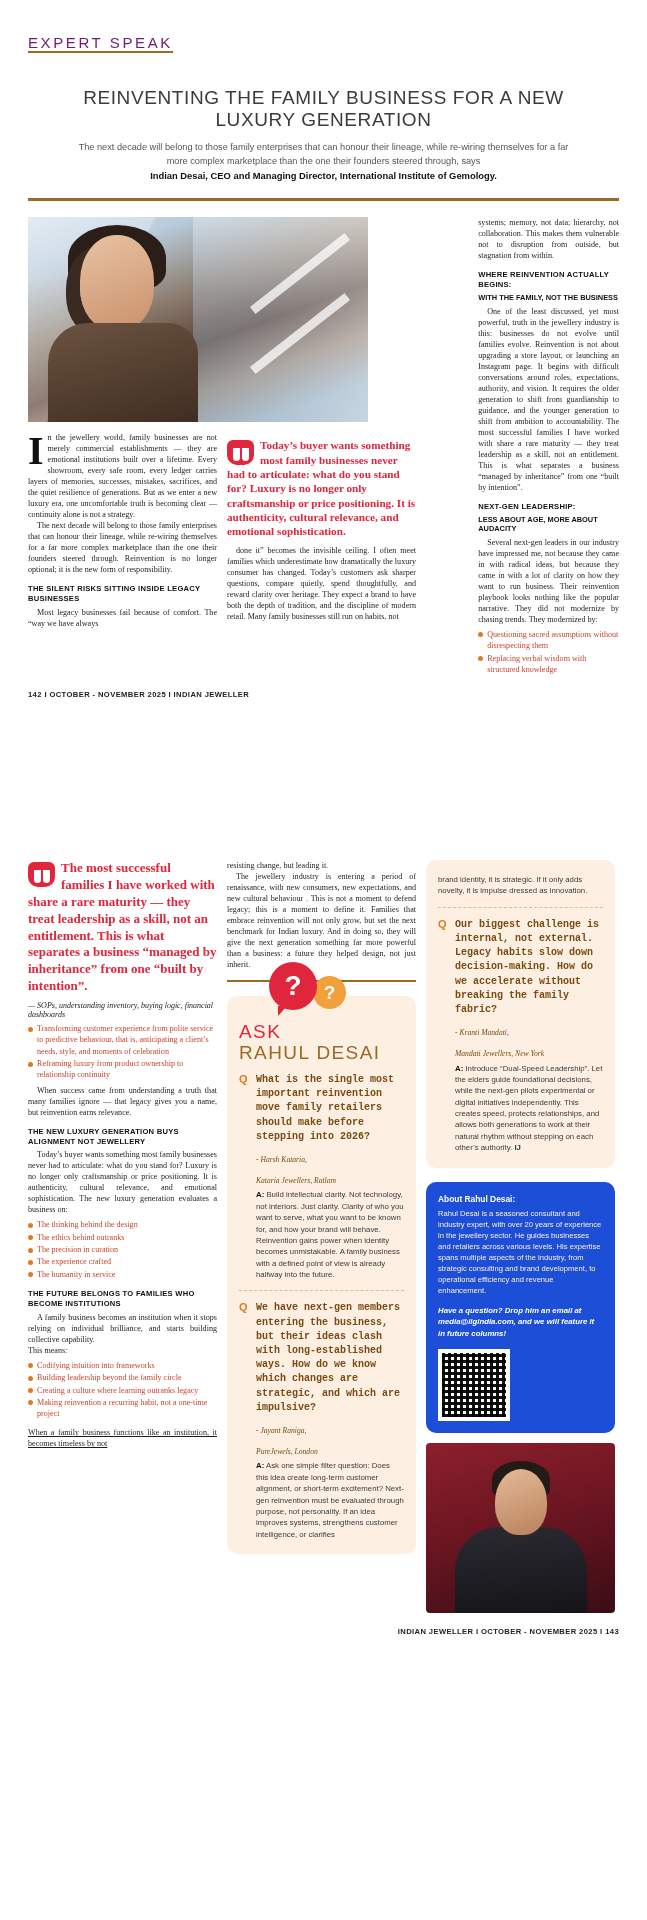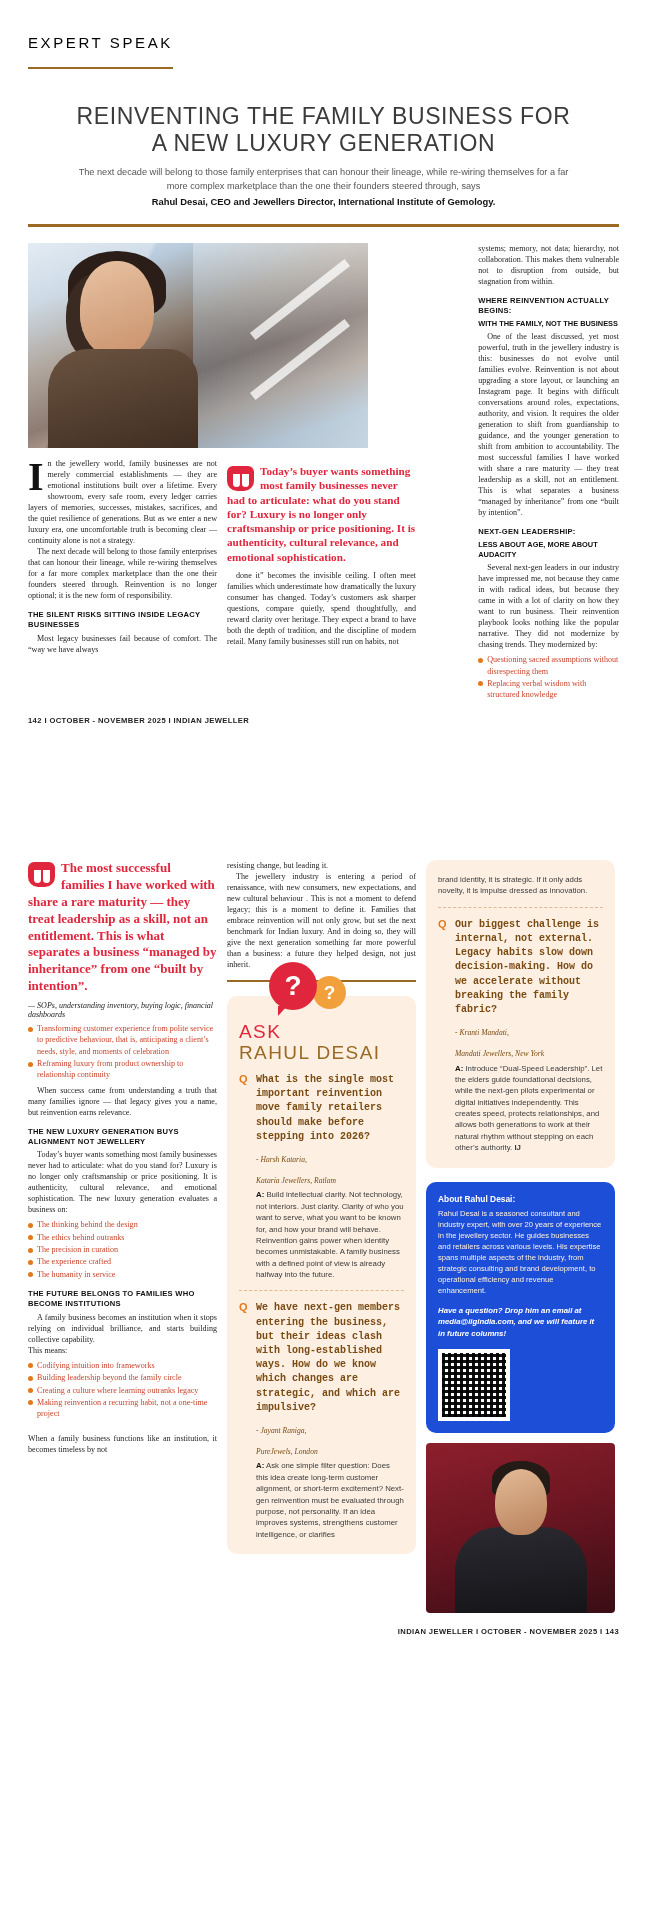--- a/index.html
+++ b/index.html
@@ -14,31 +14,31 @@
   .page1 { height: 800px; padding: 0; }
   .page2 { height: 1120px; padding: 0; }
   .gap { height: 60px; background:#ffffff; }
 
   
   .kicker-wrap { padding: 34px 0 0 28px; }
   .kicker {
     font-family: "Liberation Sans", sans-serif;
     font-size: 15px;
     letter-spacing: 2.6px;
-    color: #000000;
+    color: #701a75;
     font-weight: 400;
     display:inline-block;
-    padding-bottom: 16px;
+    padding-bottom: 0;
     border-bottom: 2px solid #9a6a25;
   }
   .headline {
     text-align:center;
     font-family: "Liberation Sans", sans-serif;
     font-weight: 300;
-    font-size: 23px;
+    font-size: 19px;
     line-height: 1.18;
     letter-spacing: 0.6px;
     color: #3b3b3b;
     margin: 34px 70px 0 70px;
   }
   .standfirst {
     text-align:center;
     font-family: "Liberation Sans", sans-serif;
     font-size: 9.2px;
     line-height: 1.5;
@@ -315,21 +315,21 @@
 <body>
 
 <div class="page page1">
 
   <div class="kicker-wrap">
     <div class="kicker">EXPERT SPEAK</div>
   </div>
 
   <h1 class="headline">REINVENTING THE FAMILY BUSINESS FOR A NEW LUXURY GENERATION</h1>
   <div class="standfirst">The next decade will belong to those family enterprises that can honour their lineage, while re-wiring themselves for a far more complex marketplace than the one their founders steered through, says</div>
-  <div class="byline">Rahul Desai, CEO and Jewellers Director, International Institute of Gemology.</div>
+  <div class="byline">Indian Desai, CEO and Managing Director, International Institute of Gemology.</div>
 
   <div class="rule-gold"></div>
 
   <div class="cols1">
 
     <div style="position:relative; width:100%;">
       <div class="photo">
         <div class="glass"></div>
         <div class="bar1"></div>
         <div class="bar2"></div>
@@ -420,21 +420,21 @@
       <div class="body-text">
         <p>A family business becomes an institution when it stops relying on individual brilliance, and starts building collective capability.</p>
         <p class="noind">This means:</p>
       </div>
       <ul class="bullets">
         <li>Codifying intuition into frameworks</li>
         <li>Building leadership beyond the family circle</li>
         <li>Creating a culture where learning outranks legacy</li>
         <li>Making reinvention a recurring habit, not a one-time project</li>
       </ul>
-      <div class="body-text" style="margin-top:14px;">
+      <div class="body-text" style="margin-top:8px;text-decoration:underline;">
         <p class="noind">When a family business functions like an institution, it becomes timeless by not</p>
       </div>
     </div>
 
     <div class="col">
       <div class="body-text">
         <p class="noind">resisting change, but leading it.</p>
         <p>The jewellery industry is entering a period of renaissance, with new consumers, new expectations, and new cultural behaviour . This is not a moment to defend legacy; this is a moment to define it. Families that embrace reinvention will not only grow, but set the next benchmark for Indian luxury. And in doing so, they will give the next generation something far more powerful than a business: a future they helped design, not just inherit.</p>
       </div>
 

